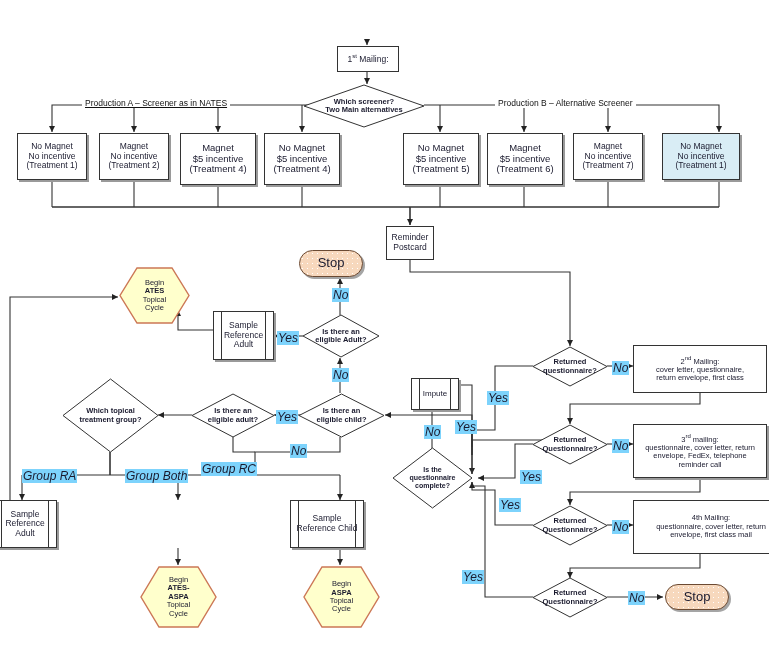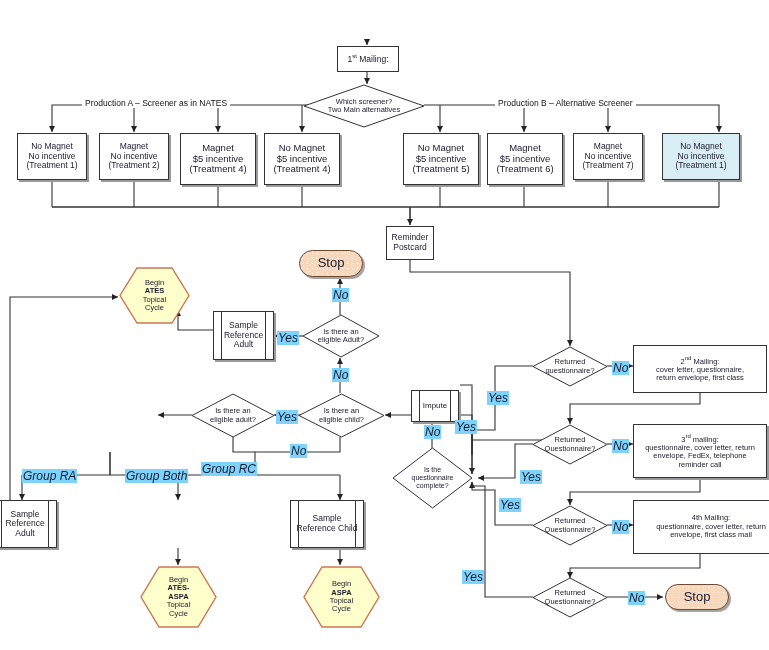--- a/index.html
+++ b/index.html
@@ -26,21 +26,21 @@
         background-size:4px 4px;border:1px solid #333;box-shadow:2px 2px 0 #9a9a9a;}
 
   
   .term{background:#f7d8bd;
         background-image:radial-gradient(#ffffff 0.7px, transparent 0.8px);
         background-size:5px 5px;
         border:1px solid #6b4a33;border-radius:999px;font-size:13px;box-shadow:2px 2px 0 #a5a5a5;}
 
   
   .dia{font-size:7.5px;}
-  .dia .lbl{position:relative;z-index:2;}
+  .dia .lbl{position:relative;z-index:2;font-weight:bold;}
   .dia .dshape{position:absolute;left:0;top:0;width:100%;height:100%;z-index:1;}
 
   
   .hex{font-size:7.5px;}
   .hex .lbl{position:relative;z-index:2;}
   .hex .hshape{position:absolute;left:0;top:0;width:100%;height:100%;z-index:1;}
 
   .edgelabel{position:absolute;font-size:12px;color:#1a1a2e;background:#7dd3fc;padding:0 1px;white-space:nowrap;font-style:italic;}
   .railtext{position:absolute;font-size:8.5px;color:#111;background:#fff;padding:0 3px;white-space:nowrap;}
   .b{font-weight:bold;}
@@ -161,21 +161,21 @@
     <span class="lbl"><span>1</span><span class="sup">st</span><span> Mailing:</span></span>
   </div>
 
   <div class="node dia" style="left:303px;top:84px;width:122px;height:44px;">
     <svg class="dshape" viewBox="0 0 122 44" preserveAspectRatio="none">
         <polygon points="61,1 121,22 61,43 1,22" fill="#fff" stroke="#333" stroke-width="1"></polygon>
       </svg>
     <span class="lbl">Which screener?<br>Two Main alternatives</span>
   </div>
 
-  <div class="railtext" style="left:82px;top:98px;">Production A – Screener as in NATES</div>
+  <div class="railtext" style="left:82px;top:98px;text-decoration:underline;">Production A – Screener as in NATES</div>
   <div class="railtext" style="left:495px;top:98px;">Production B – Alternative Screener</div>
 
   <div class="node proc shadow" style="left:17px;top:133px;width:70px;height:47px;">
     <span class="lbl"><span>No  Magnet</span><br><span>No incentive</span><br><span>(Treatment 1)</span></span>
   </div>
   <div class="node proc shadow" style="left:99px;top:133px;width:70px;height:47px;">
     <span class="lbl"><span>Magnet</span><br><span>No incentive</span><br><span>(Treatment 2)</span></span>
   </div>
   <div class="node proc shadow" style="left:180px;top:133px;width:76px;height:52px;font-size:9.5px;">
     <span class="lbl"><span>Magnet</span><br><span>$5 incentive</span><br><span>(Treatment 4)</span></span>
@@ -215,36 +215,42 @@
     <span class="lbl">Sample<br>Reference<br>Adult</span>
   </div>
 
   <div class="node dia" style="left:302px;top:314px;width:78px;height:44px;">
     <svg class="dshape" viewBox="0 0 78 44" preserveAspectRatio="none">
         <polygon points="39,1 77,22 39,43 1,22" fill="#fff" stroke="#333" stroke-width="1"></polygon>
       </svg>
     <span class="lbl">Is there an<br>eligible Adult?</span>
   </div>
 
+  <div class="node dia" style="left:62px;top:378px;width:97px;height:75px;">
+    <svg class="dshape" viewBox="0 0 97 75" preserveAspectRatio="none">
+        <polygon points="48.5,1 96,37.5 48.5,74 1,37.5" fill="#fff" stroke="#333" stroke-width="1"></polygon>
+      </svg>
+    <span class="lbl">Which topical<br>treatment group?</span>
+  </div>
 
   <div class="node dia" style="left:191px;top:393px;width:84px;height:45px;">
     <svg class="dshape" viewBox="0 0 84 45" preserveAspectRatio="none">
         <polygon points="42,1 83,22.5 42,44 1,22.5" fill="#fff" stroke="#333" stroke-width="1"></polygon>
       </svg>
     <span class="lbl">Is there an<br>eligible adult?</span>
   </div>
 
   <div class="node dia" style="left:298px;top:393px;width:87px;height:45px;">
     <svg class="dshape" viewBox="0 0 87 45" preserveAspectRatio="none">
         <polygon points="43.5,1 86,22.5 43.5,44 1,22.5" fill="#fff" stroke="#333" stroke-width="1"></polygon>
       </svg>
     <span class="lbl">Is there an<br>eligible child?</span>
   </div>
 
-  <div class="node procbars" style="left:411px;top:390px;width:48px;height:32px;font-size:8px;">
+  <div class="node procbars" style="left:411px;top:378px;width:48px;height:32px;font-size:8px;">
     <span class="lbl">Impute</span>
   </div>
 
   <div class="node dia" style="left:392px;top:447px;width:81px;height:62px;font-size:7px;">
     <svg class="dshape" viewBox="0 0 81 62" preserveAspectRatio="none">
         <polygon points="40.5,1 80,31 40.5,61 1,31" fill="#fff" stroke="#333" stroke-width="1"></polygon>
       </svg>
     <span class="lbl">Is the<br>questionnaire<br>complete?</span>
   </div>
 

